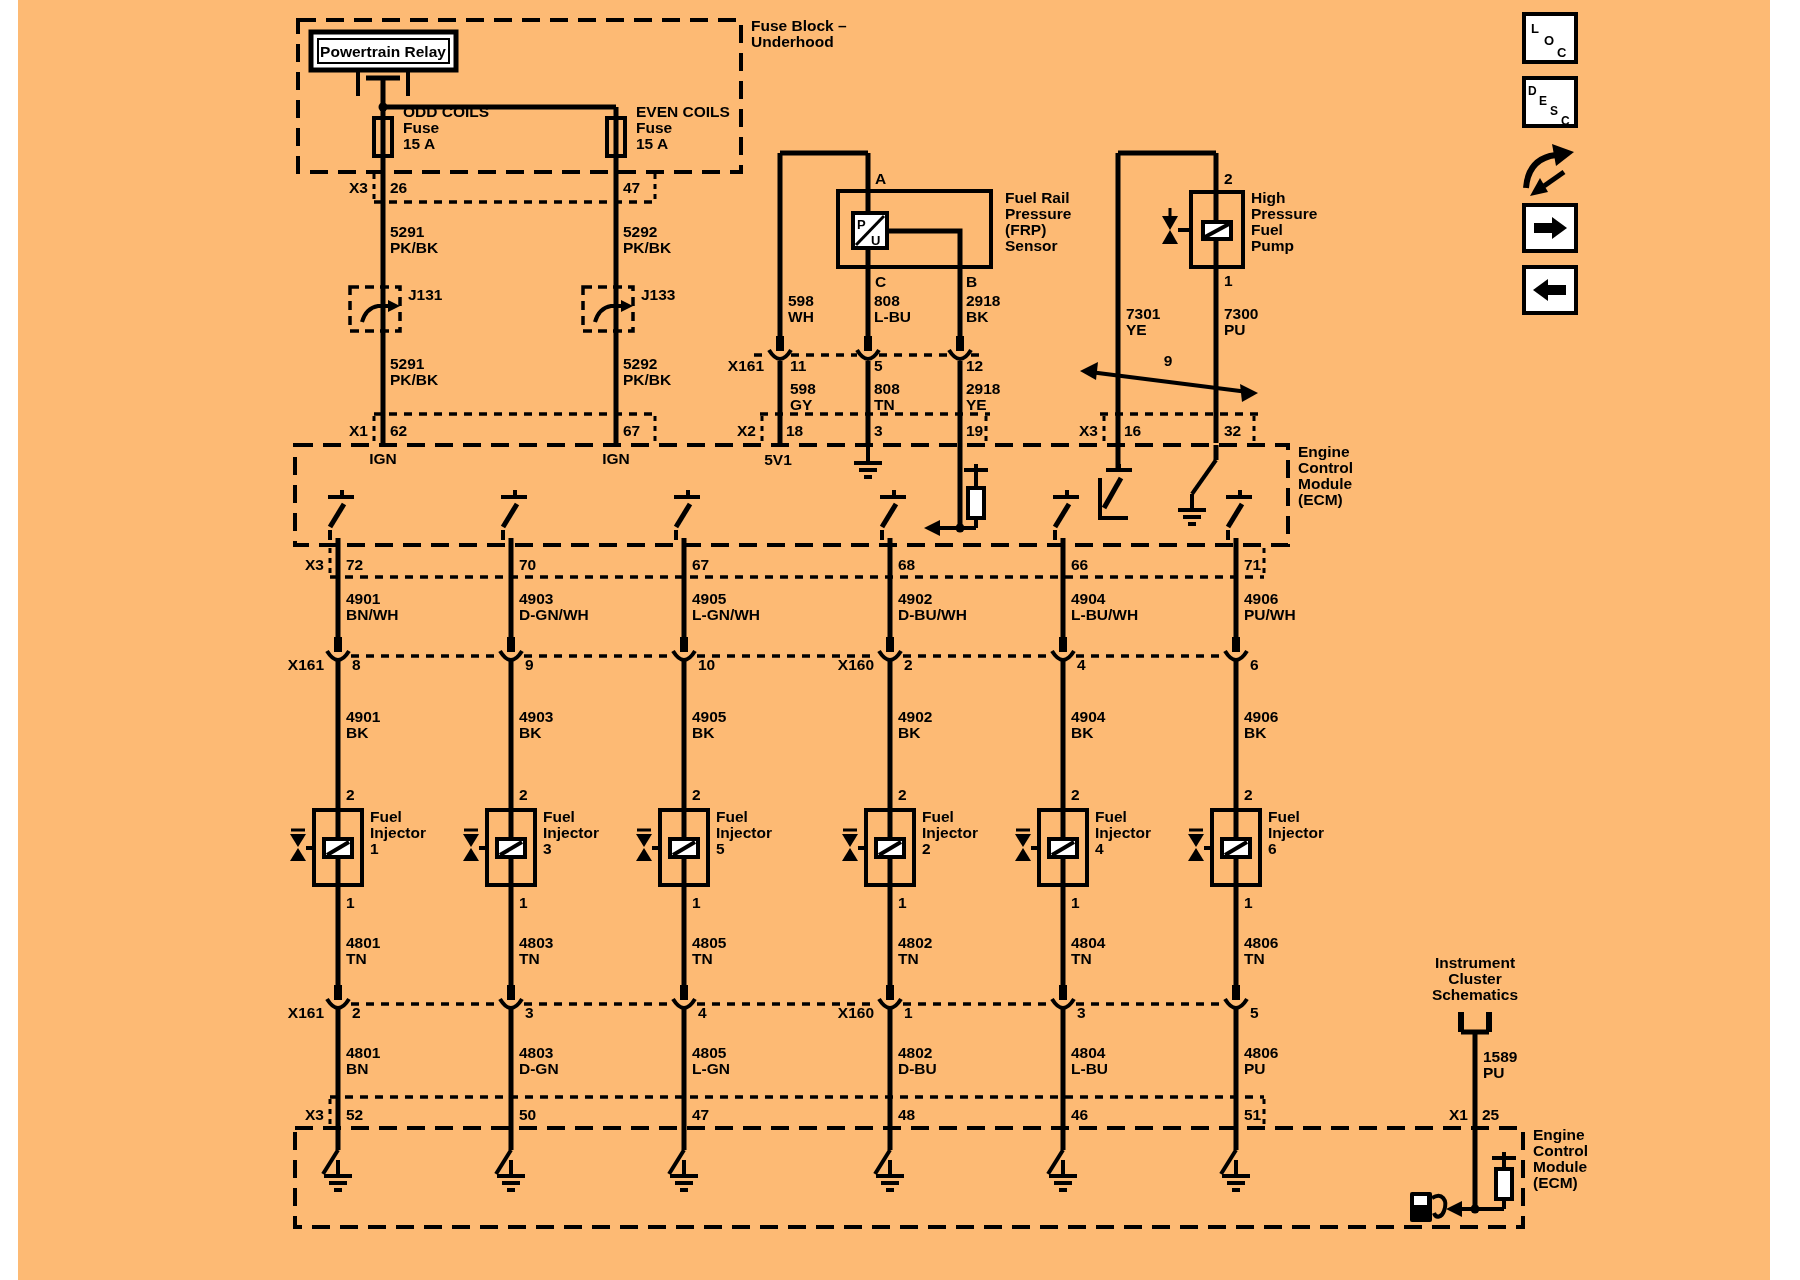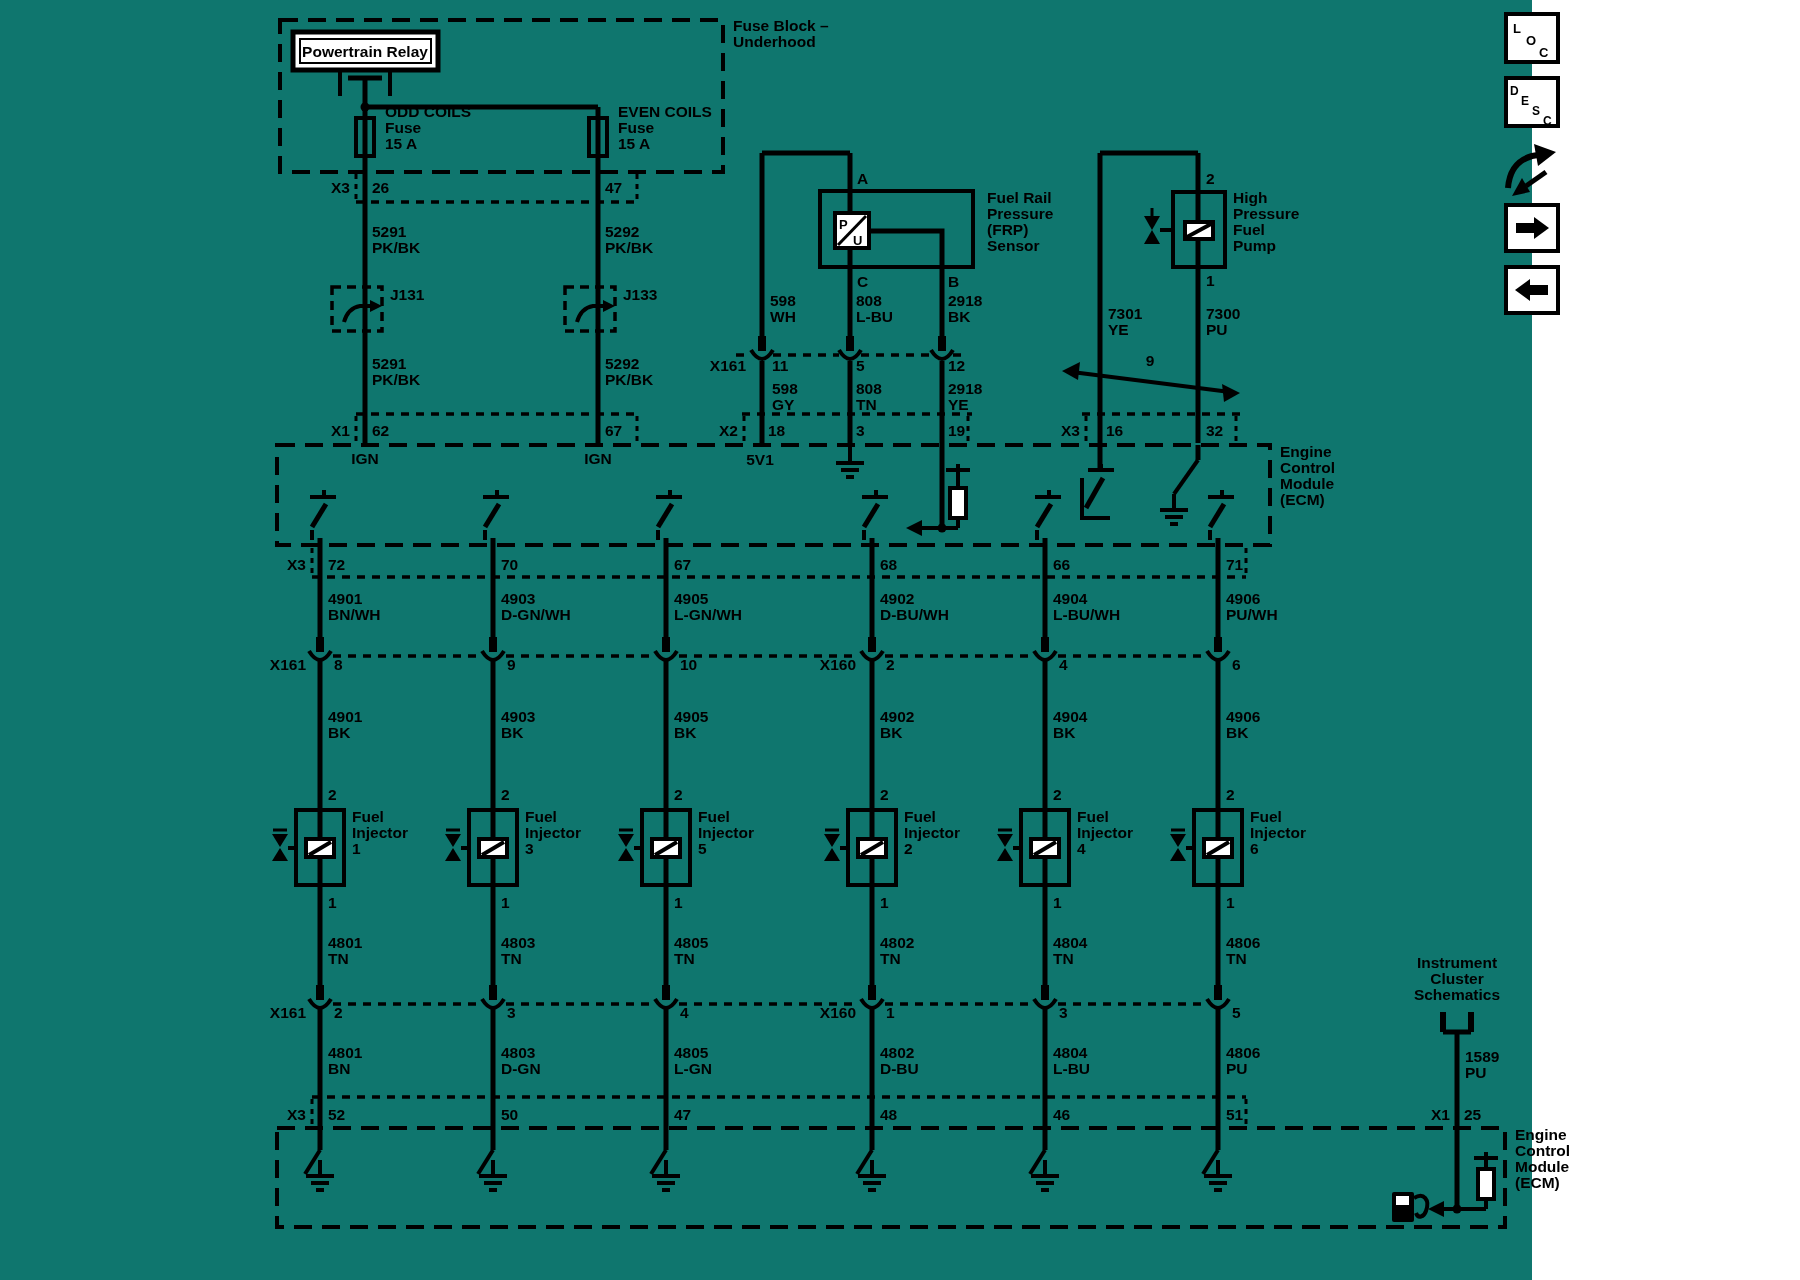--- a/index.html
+++ b/index.html
@@ -1,16 +1,16 @@
 <!DOCTYPE html>
 <html><head>
 <meta charset="utf-8">
 <style>
   html,body{margin:0;padding:0;background:#ffffff;}
-  #stage{width:1532px;height:1280px;position:relative;background:#0f766e;}
+  #stage{width:1752px;height:1280px;position:relative;background:#fdba74;margin-left:18px;}
   svg{display:block;}
   svg text{font:bold 15.5px "Liberation Sans", sans-serif;fill:#000;}
   svg text.sm{font-size:13px;}
   svg text.xs{font-size:12px;}
   .end{text-anchor:end}
   .mid{text-anchor:middle}
   .w3{stroke:#000;stroke-width:3;fill:none}
   .w4{stroke:#000;stroke-width:4;fill:none}
   .w5{stroke:#000;stroke-width:5;fill:none}
   .w6{stroke:#000;stroke-width:6;fill:none}

